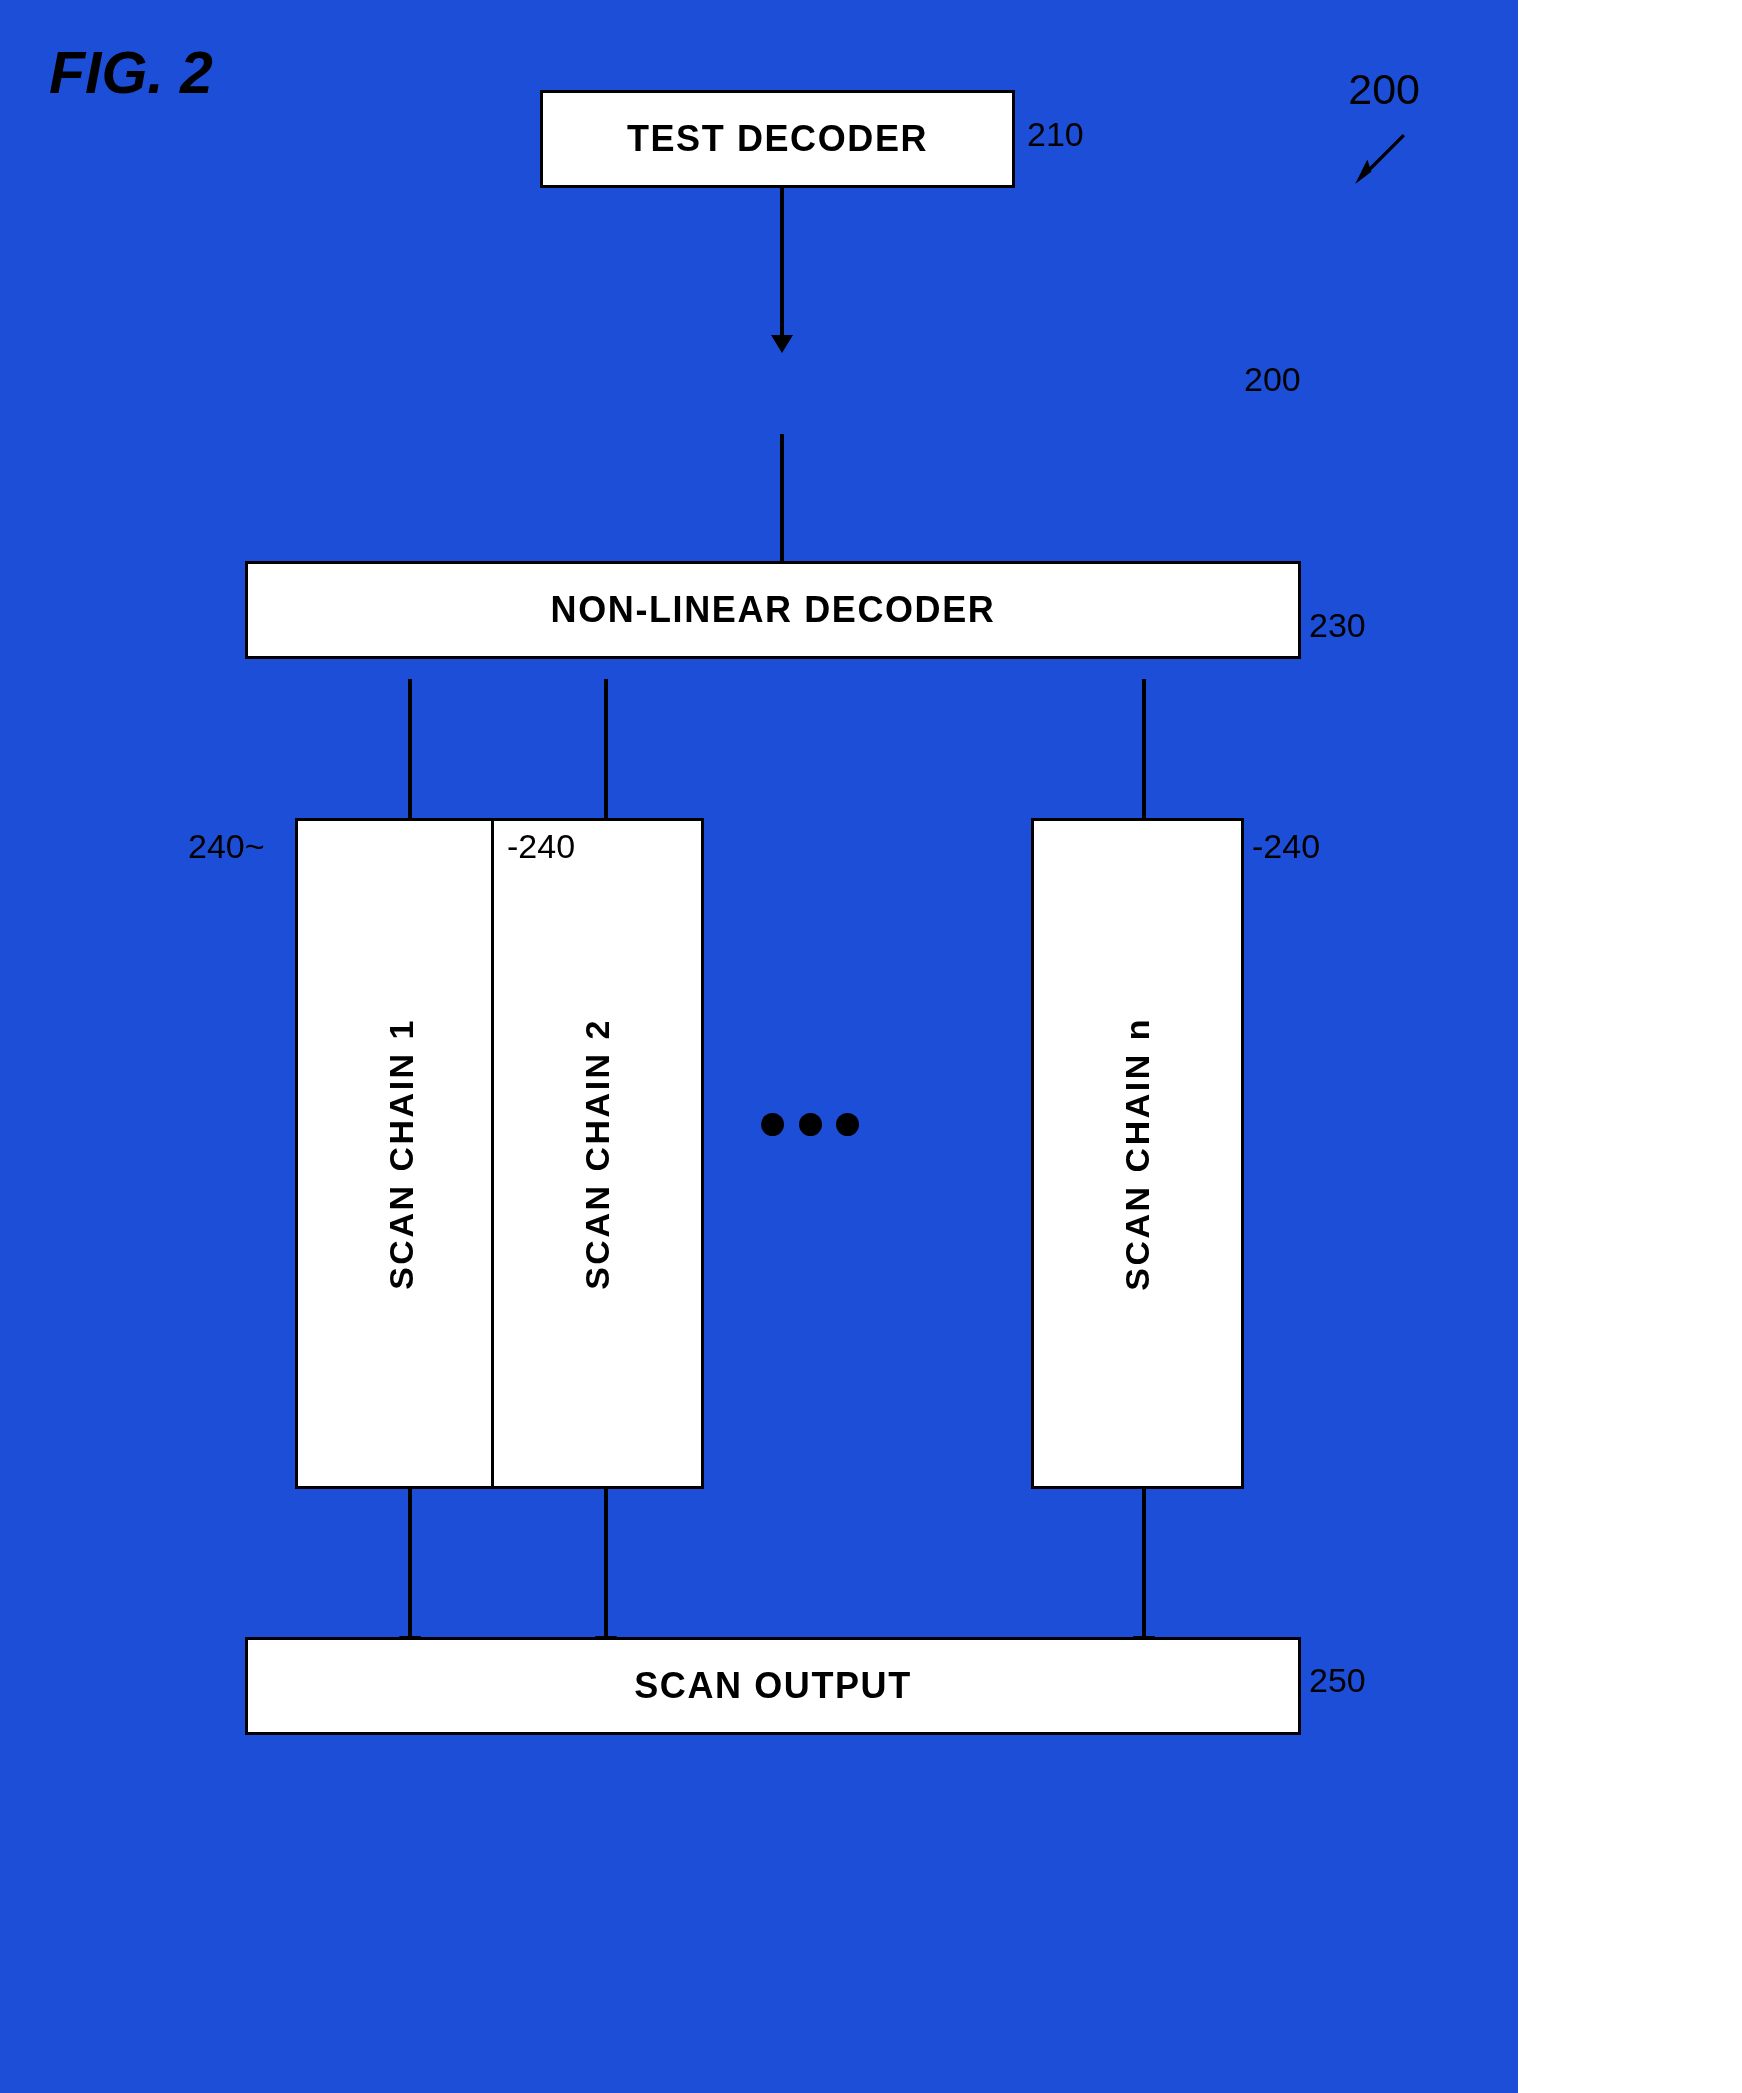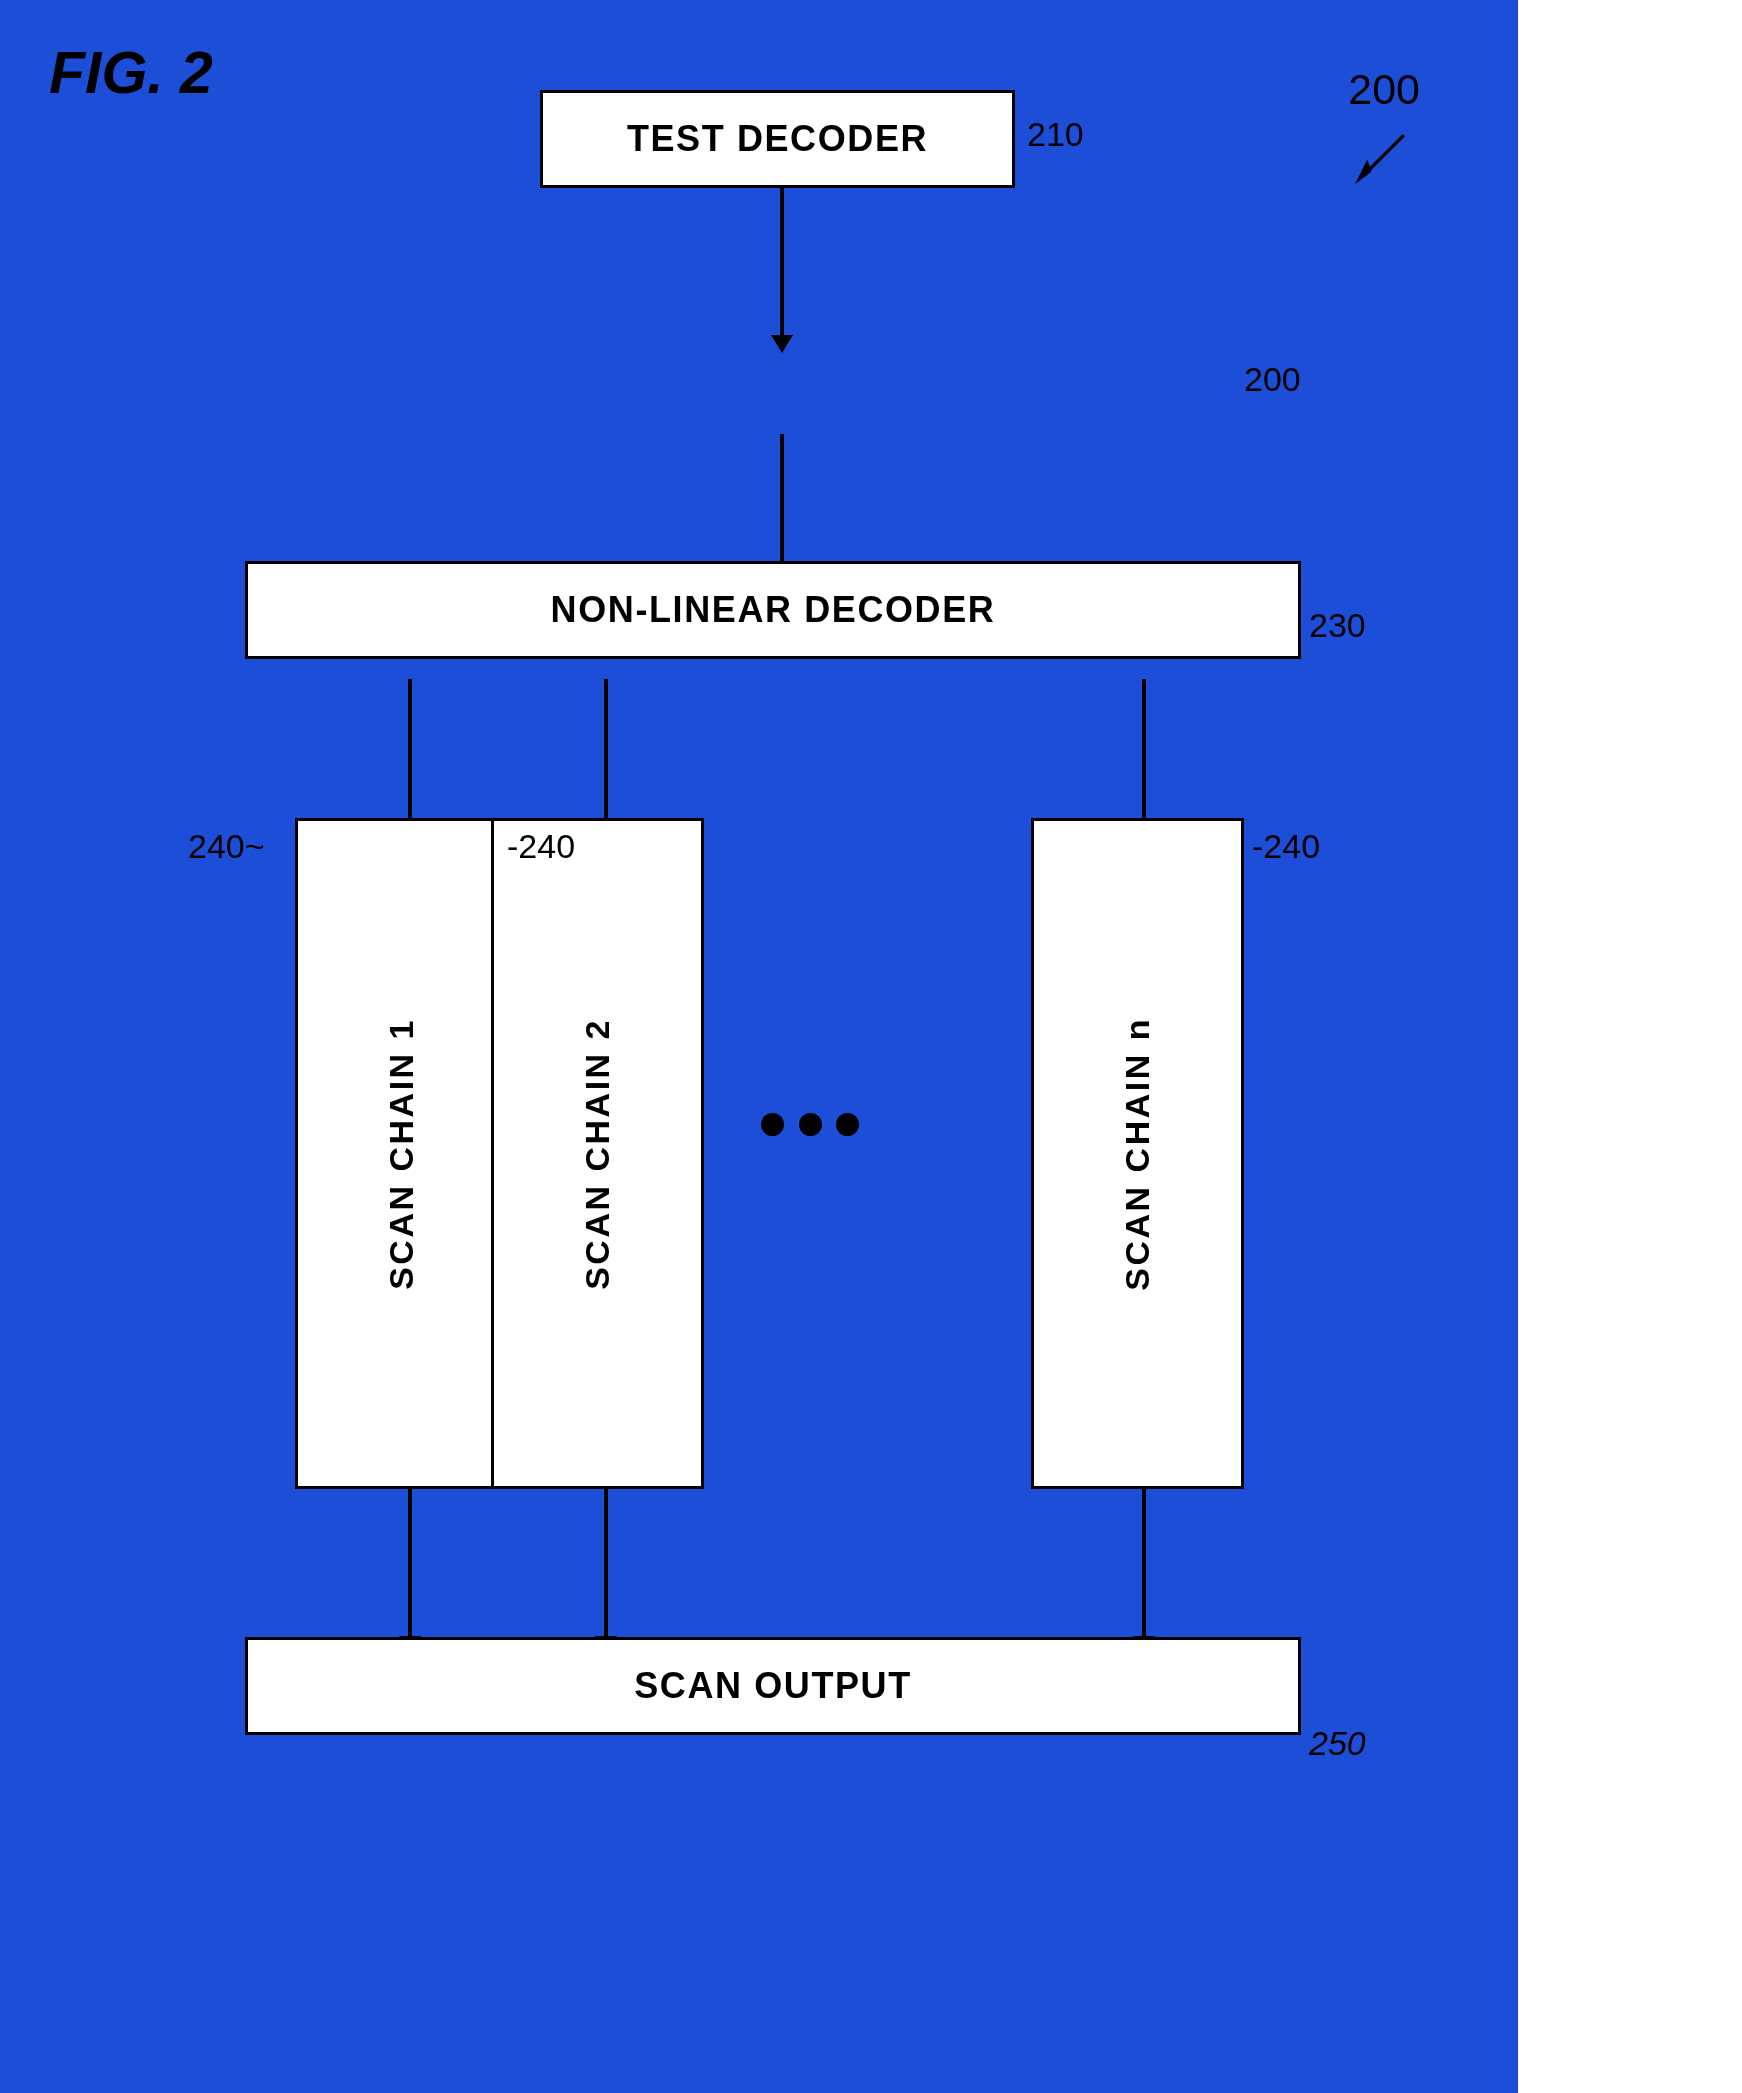--- a/index.html
+++ b/index.html
@@ -215,16 +215,16 @@
   </div>
 
   <div class="arrow-v" style="left: 1133px; top: 1489px;">
     <div class="line" style="height: 147px;"></div>
     <div class="arrowhead-down"></div>
   </div>
 
   <div class="box" style="left: 245px; top: 1637px; width: 1056px; height: 98px;">
     <span>SCAN OUTPUT</span>
   </div>
-  <div class="ref-label" style="left: 1309px; top: 1724px; font-style: italic;">250</div>
+  <div class="ref-label" style="left: 1309px; top: 1661px;">250</div>
 
 </div>
 
 
 </body></html>

